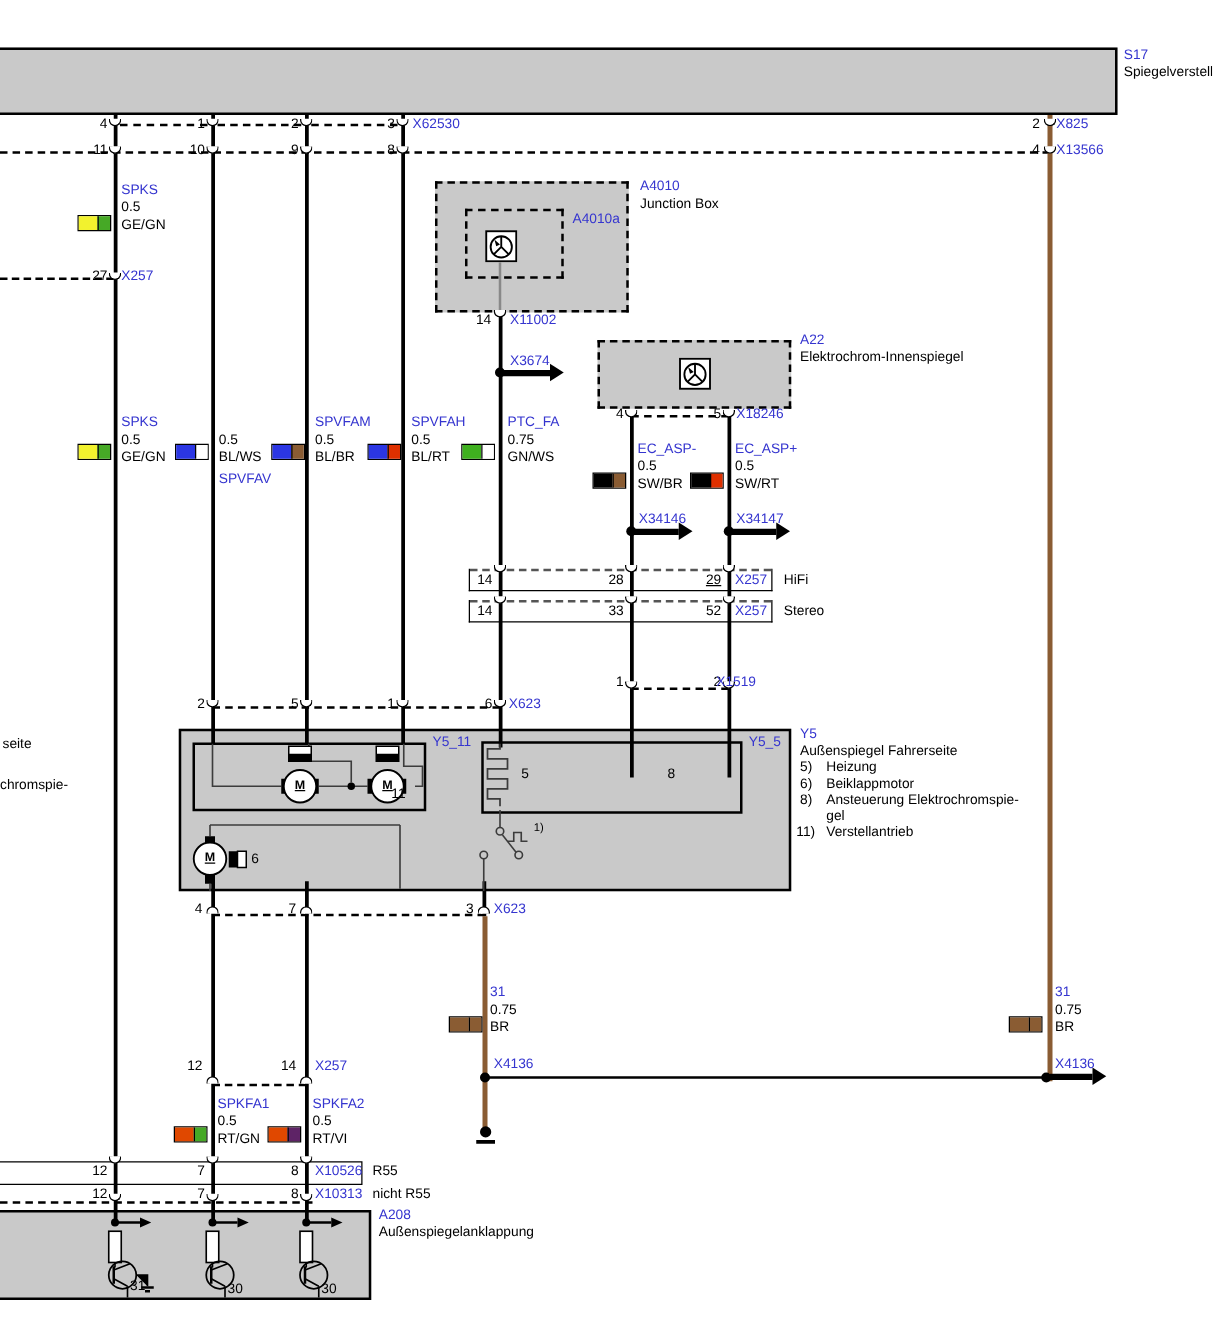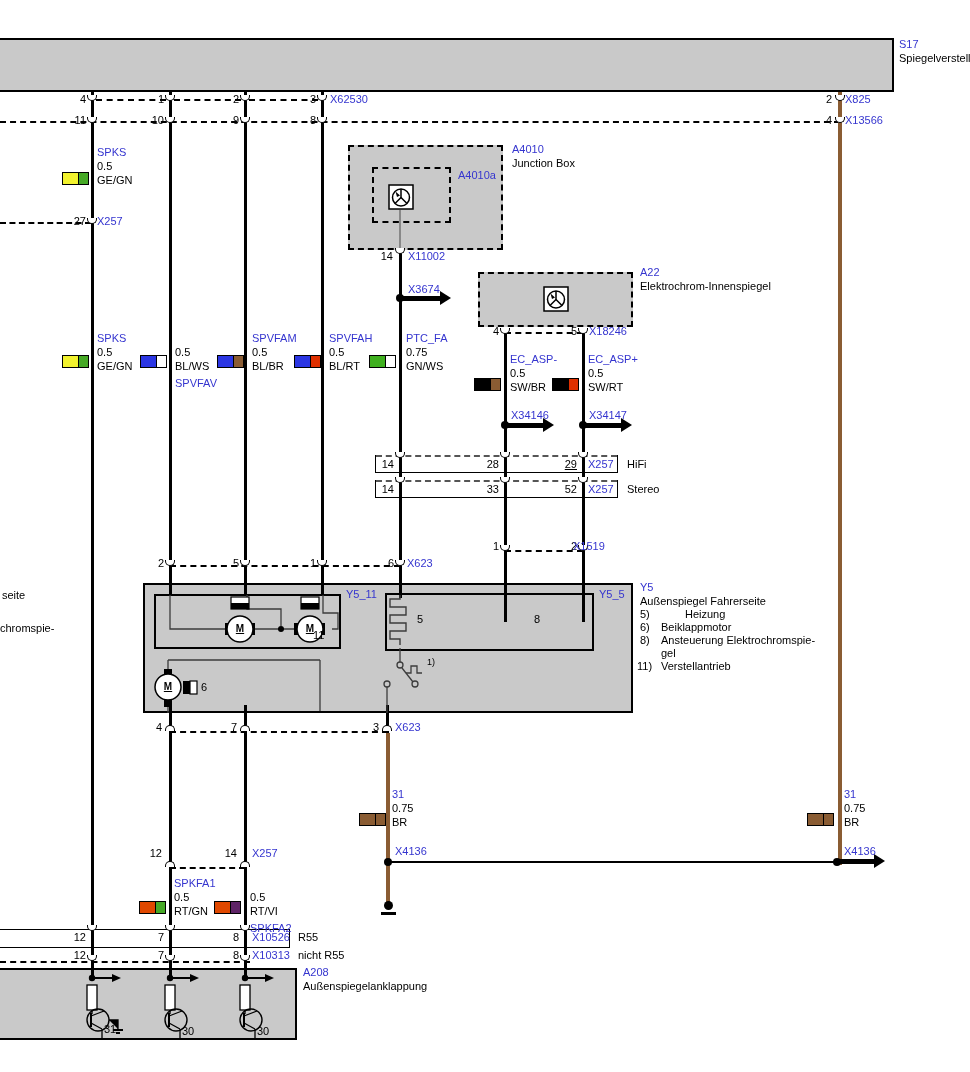--- a/index.html
+++ b/index.html
@@ -383,21 +383,21 @@
   <div class="t" style="left:534px;top:613px;">8</div>
   <div class="t" style="left:201px;top:681px;">6</div>
   <div class="t" style="left:427px;top:656px;font-size:9px;">1)</div>
   <div class="mlb" style="left:233px;top:623px;">M</div>
   <div class="mlb" style="left:303px;top:623px;">M</div>
   <div class="mlb" style="left:161px;top:681px;">M</div>
 
   <div class="t b" style="left:640px;top:581px;">Y5</div>
   <div class="t" style="left:640px;top:595px;">Außenspiegel Fahrerseite</div>
   <div class="t" style="left:640px;top:608px;">5)</div>
-  <div class="t" style="left:661px;top:608px;margin-left:24px;">Heizung</div>
+  <div class="t" style="left:661px;top:608px;">Heizung</div>
   <div class="t" style="left:640px;top:621px;">6)</div>
   <div class="t" style="left:661px;top:621px;">Beiklappmotor</div>
   <div class="t" style="left:640px;top:634px;">8)</div>
   <div class="t" style="left:661px;top:634px;">Ansteuerung Elektrochromspie-</div>
   <div class="t" style="left:661px;top:647px;">gel</div>
   <div class="t" style="left:637px;top:660px;">11)</div>
   <div class="t" style="left:661px;top:660px;">Verstellantrieb</div>
 
   <div class="t pn" style="left:140px;top:721px;">4</div>
   <div class="t pn" style="left:215px;top:721px;">7</div>
@@ -413,21 +413,21 @@
   <div class="t" style="left:844px;top:816px;">BR</div>
   <div class="t b" style="left:844px;top:845px;">X4136</div>
 
   <div class="t pn" style="left:140px;top:847px;">12</div>
   <div class="t pn" style="left:215px;top:847px;">14</div>
   <div class="t b" style="left:252px;top:847px;">X257</div>
 
   <div class="t b" style="left:174px;top:877px;">SPKFA1</div>
   <div class="t" style="left:174px;top:891px;">0.5</div>
   <div class="t" style="left:174px;top:905px;">RT/GN</div>
-  <div class="t b" style="left:250px;top:922px;">SPKFA2</div>
+  <div class="t b" style="left:250px;top:877px;">SPKFA2</div>
   <div class="t" style="left:250px;top:891px;">0.5</div>
   <div class="t" style="left:250px;top:905px;">RT/VI</div>
 
   <div class="t pn" style="left:64px;top:931px;">12</div>
   <div class="t pn" style="left:142px;top:931px;">7</div>
   <div class="t pn" style="left:217px;top:931px;">8</div>
   <div class="t b" style="left:252px;top:931px;">X10526</div>
   <div class="t" style="left:298px;top:931px;">R55</div>
   <div class="t pn" style="left:64px;top:949px;">12</div>
   <div class="t pn" style="left:142px;top:949px;">7</div>

